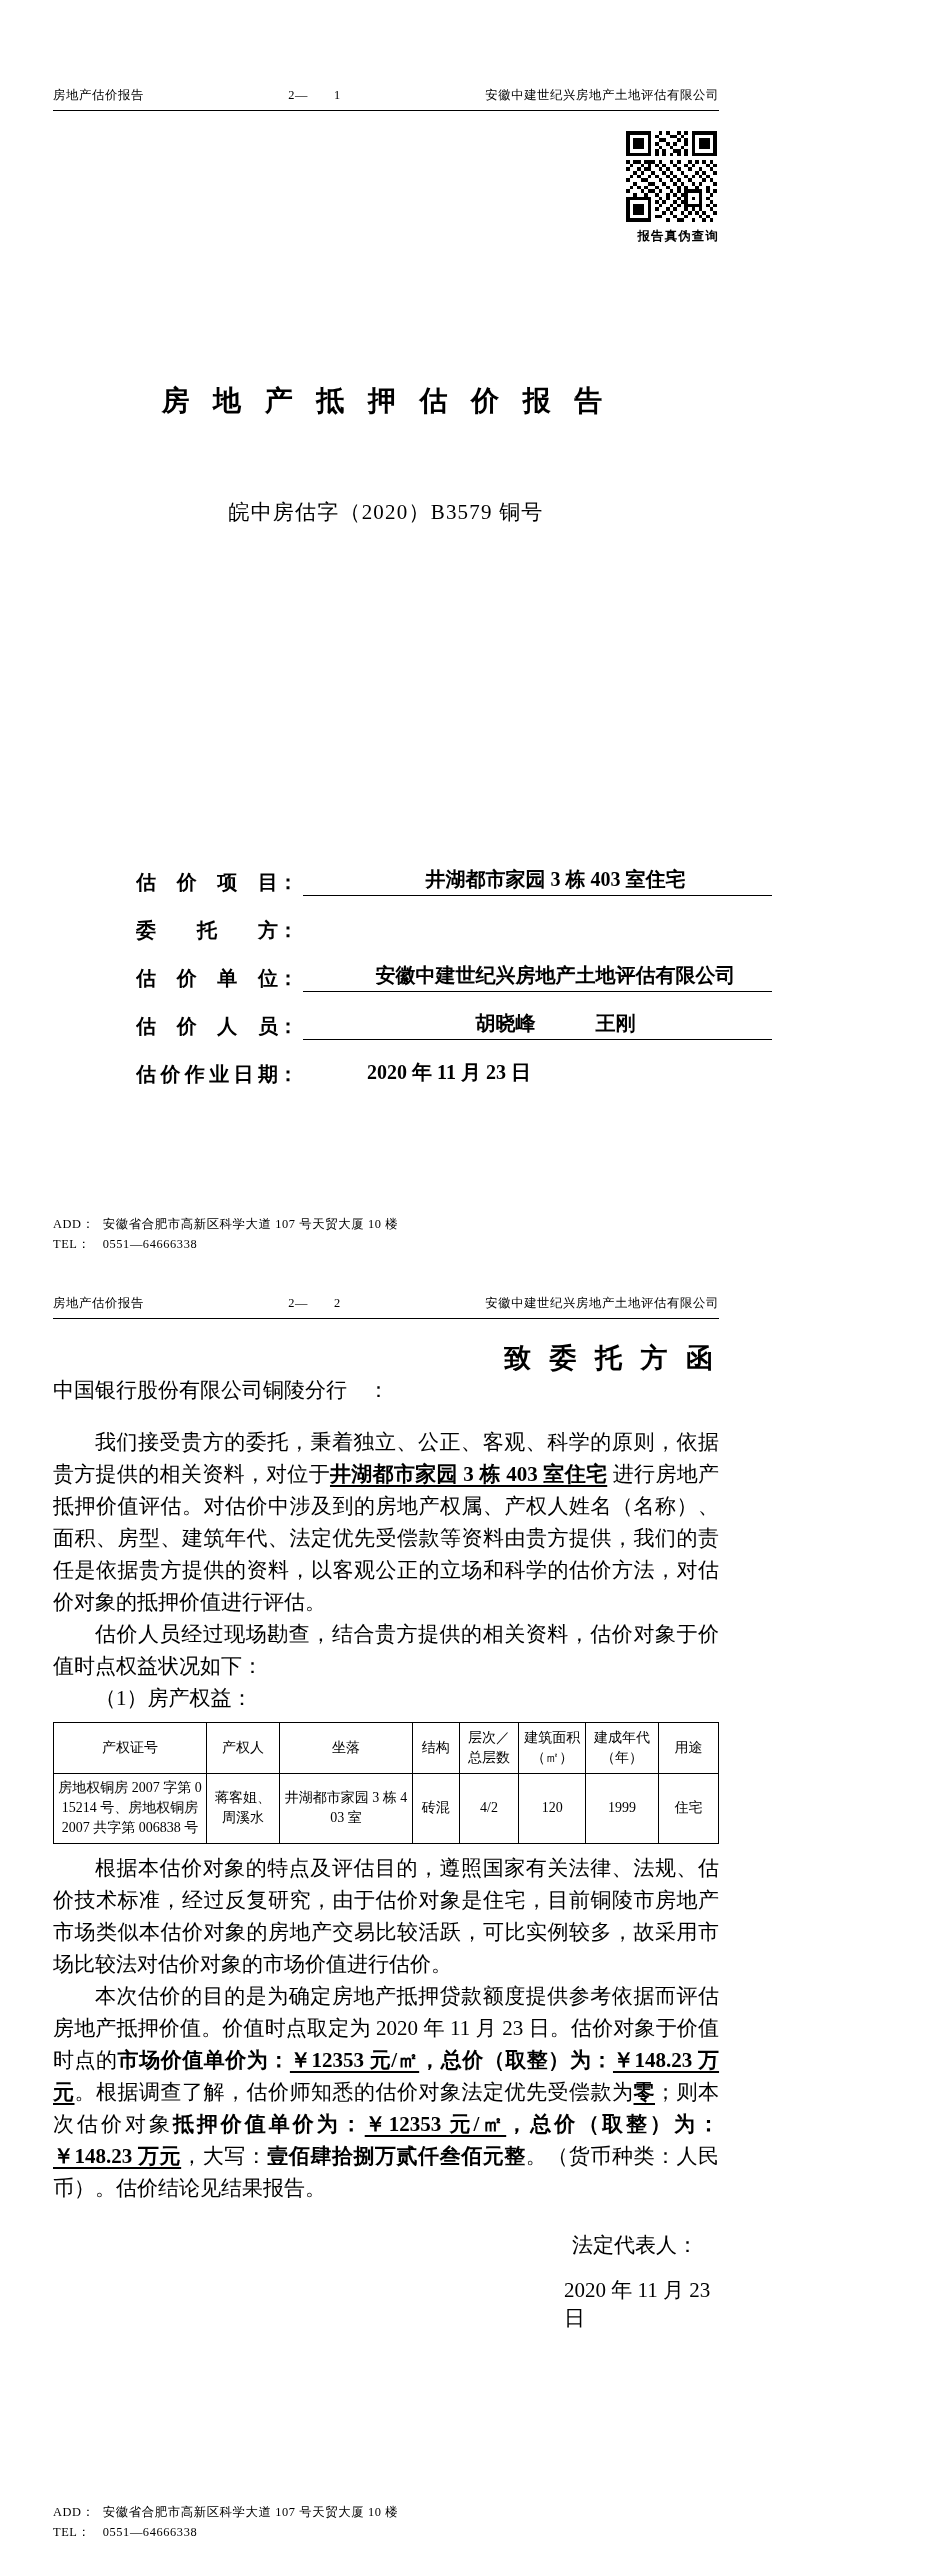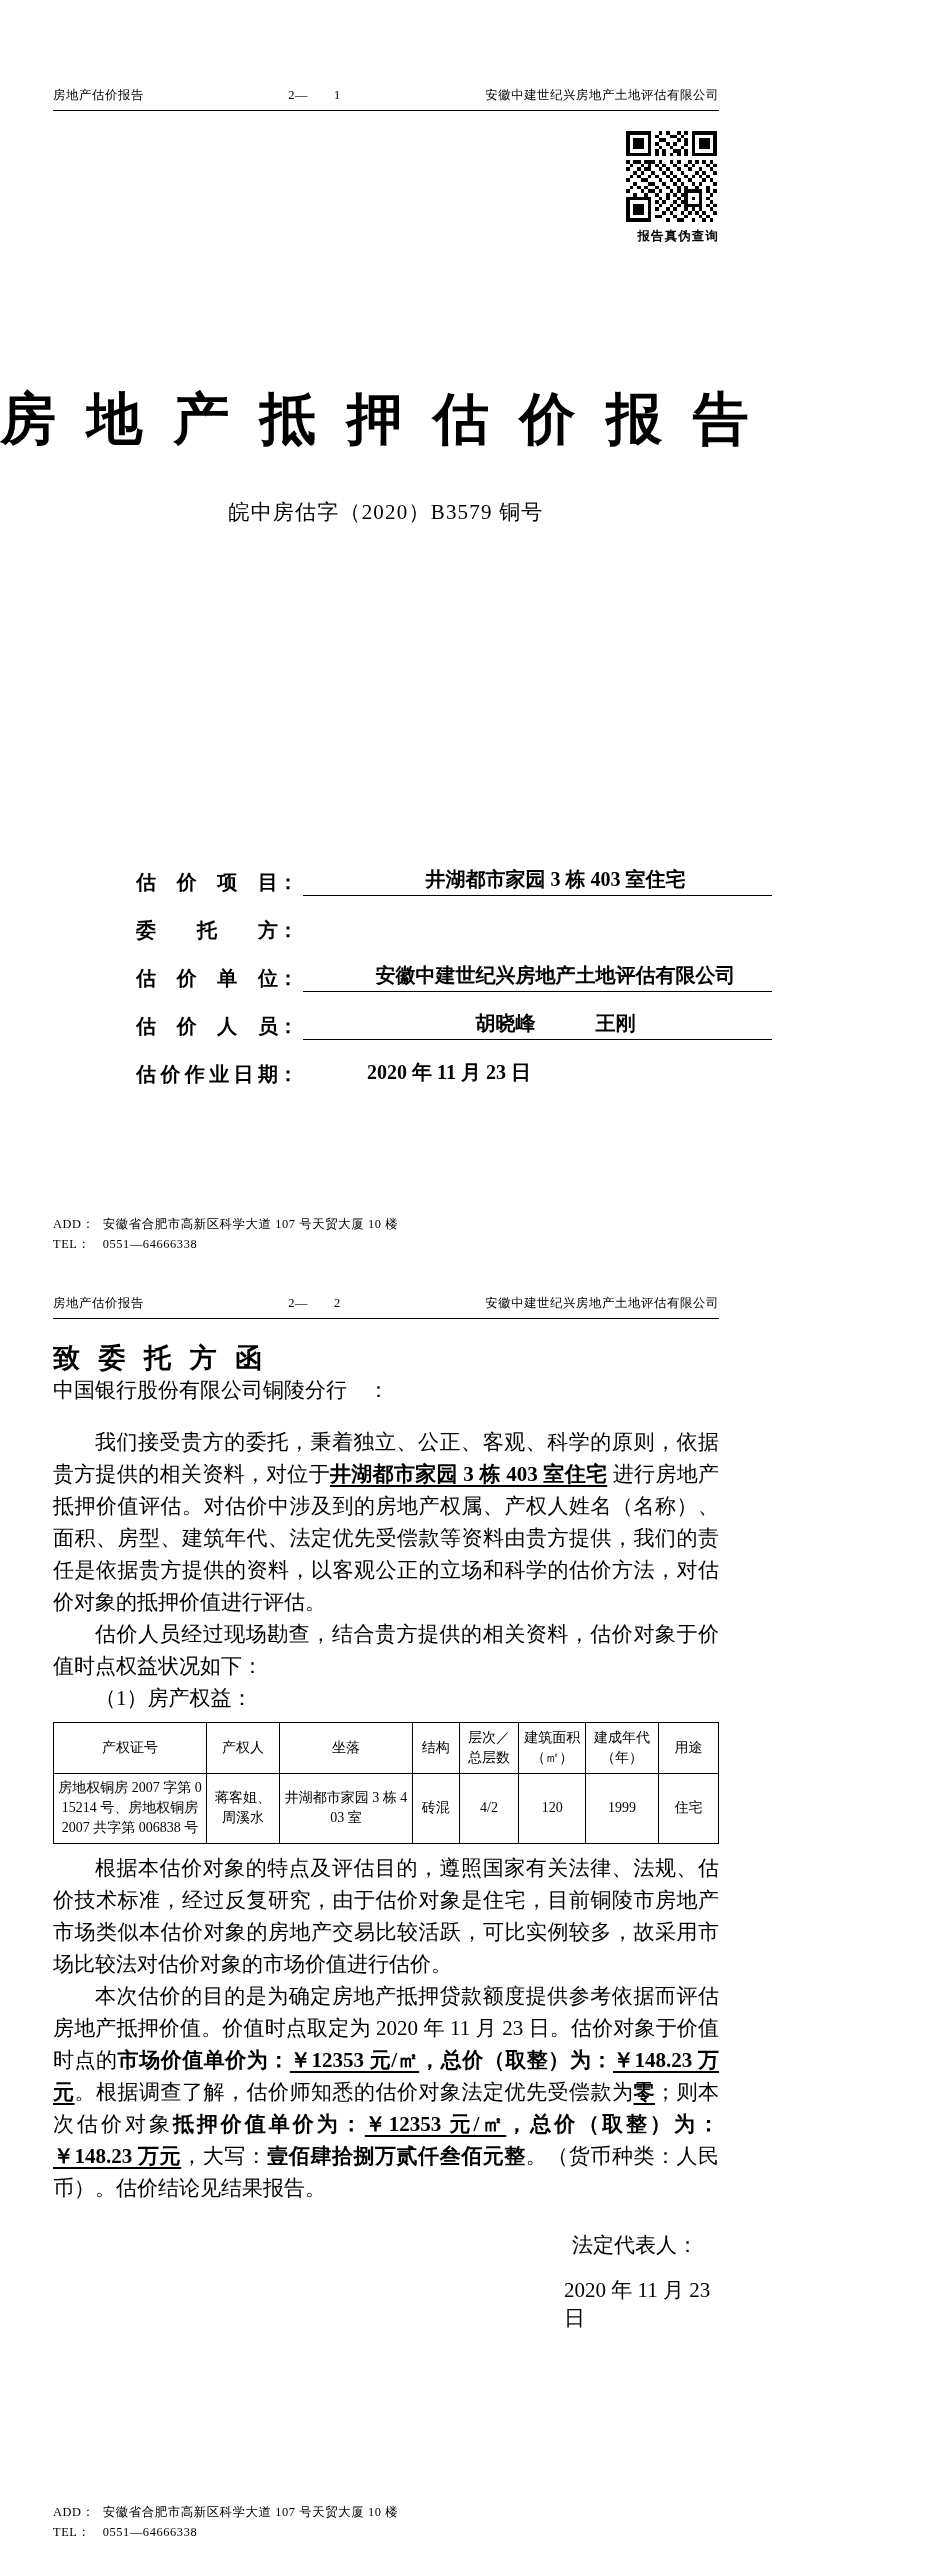--- a/index.html
+++ b/index.html
@@ -56,22 +56,22 @@
     font-size: 12.4px;
     font-weight: bold;
     letter-spacing: 1.2px;
     white-space: nowrap;
   }
 
   .doc-title {
     position: absolute;
     top: 382px;
     left: 0; right: 0;
-    text-align: left;
-    font-size: 56px;
+    text-align: center;
+    font-size: 28px;
     font-weight: bold;
     letter-spacing: 8.3px;
     white-space: nowrap;
   }
   .doc-subtitle {
     position: absolute;
     top: 480px;
     left: 0; right: 0;
     text-align: center;
     font-size: 21px;
@@ -118,21 +118,21 @@
 
   
   .page2 .content {
     position: absolute;
     top: 34px;
     left: 53px;
     right: 53px;
   }
   .letter-title {
     margin-top: 17.7px;
-    text-align: left;
+    text-align: right;
     font-size: 27px;
     font-weight: bold;
     letter-spacing: 5.9px;
   }
   .salutation {
     font-size: 21px;
     font-weight: normal;
   }
   .para {
     margin: 0;

